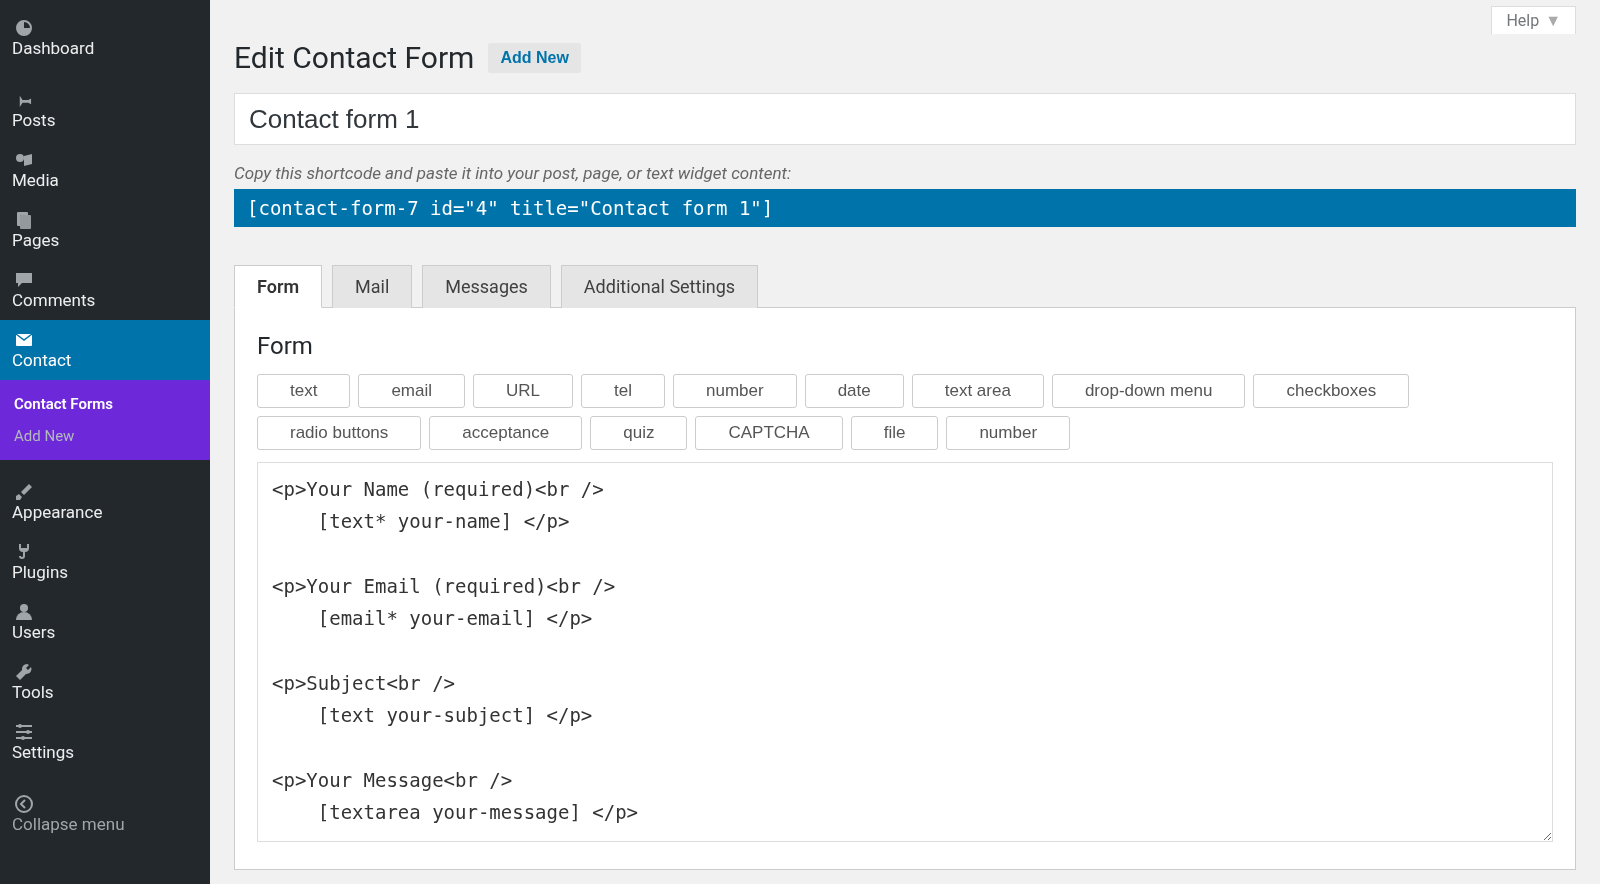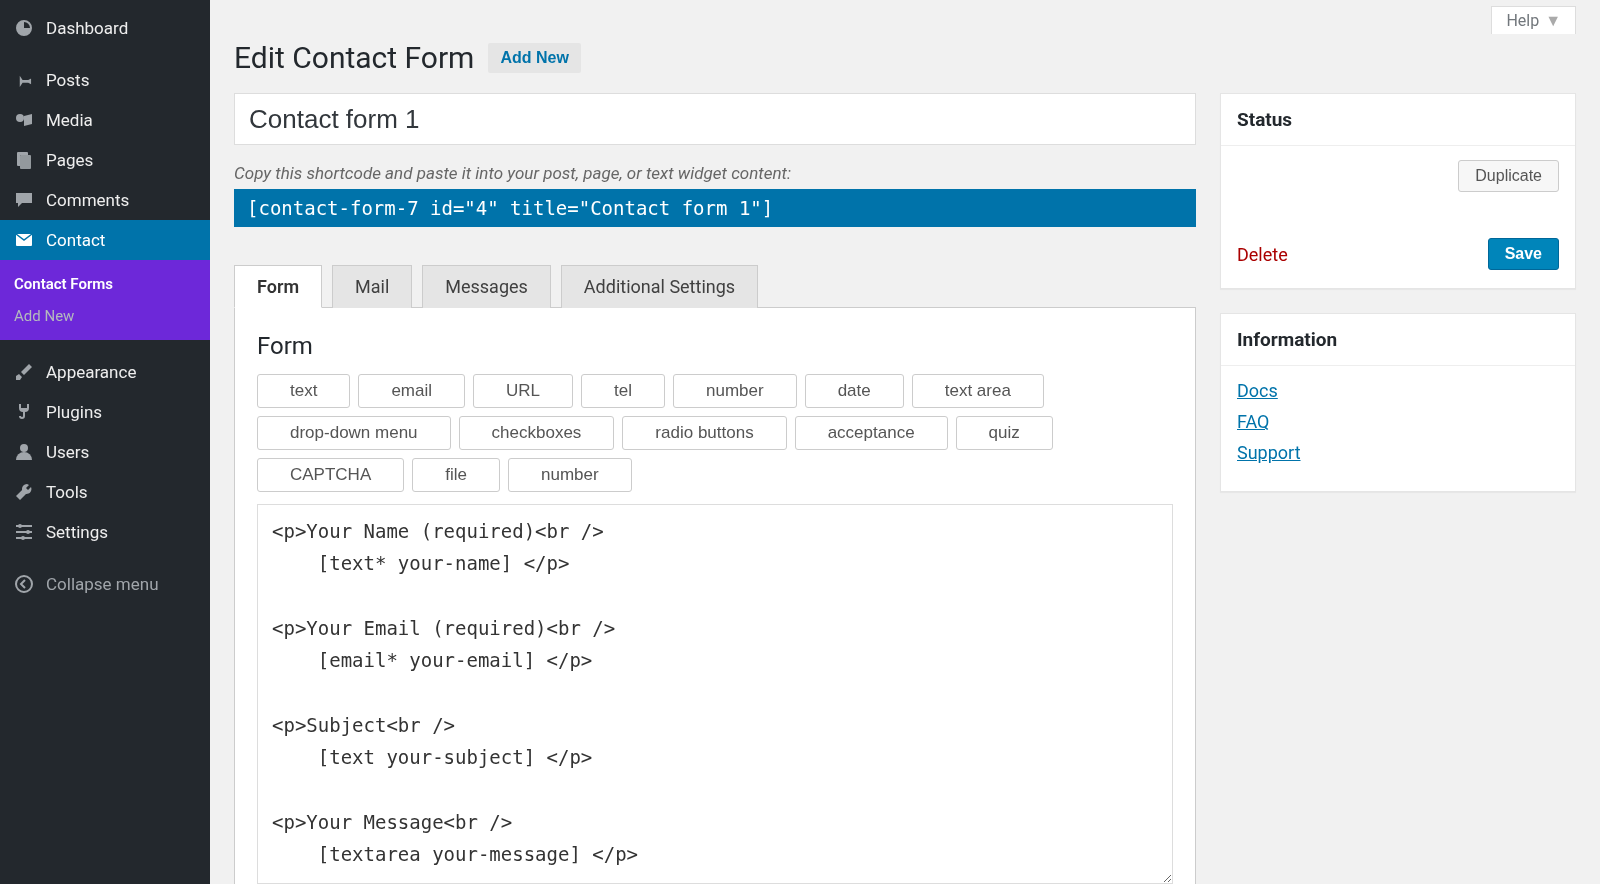--- a/index.html
+++ b/index.html
@@ -23,20 +23,21 @@
       padding-top: 8px;
     }
     .menu-item {
       display: flex;
       align-items: flex-start;
       padding: 10px 12px;
       color: #eee;
       font-size: 17px;
       cursor: pointer;
       position: relative;
+      flex-direction: column;
     }
     .menu-item .mi-icon { width: 24px; display:flex; align-items:center; justify-content:center; margin-right: 10px; color:#a0a5aa; }
     .menu-item.current { background:#0073aa; color:#fff; }
     .menu-item.current .mi-icon { color:#fff; }
     .menu-item.current::after {
       content:""; position:absolute; right:-10px; top:50%; transform:translateY(-50%);
       border:10px solid transparent; border-right-color:#f1f1f1;
     }
     .submenu { background:#6d28d9; padding: 8px 0; }
     .submenu-item { padding:7px 14px; font-size:15px; color:#b4b9be; cursor:pointer; }
@@ -280,37 +281,14 @@
     [text your-subject] &lt;/p&gt;
 
 &lt;p&gt;Your Message&lt;br /&gt;
     [textarea your-message] &lt;/p&gt;
 
 &lt;p&gt;[submit "Send"]&lt;/p&gt;</textarea>
         </div>
       </div>
     </div>
 
-    <div class="col-side">
-      <div class="postbox">
-        <h3>Status</h3>
-        <div class="postbox-inner">
-          <div class="dup-row">
-            <button class="btn btn-default">Duplicate</button>
-          </div>
-          <div class="delsave-row">
-            <a class="delete-link">Delete</a>
-            <button class="btn btn-primary">Save</button>
-          </div>
-        </div>
-      </div>
-
-      <div class="postbox">
-        <h3>Information</h3>
-        <div class="postbox-inner">
-          <a class="info-link">Docs</a>
-          <a class="info-link">FAQ</a>
-          <a class="info-link">Support</a>
-        </div>
-      </div>
-    </div>
   </div>
 </div>
 
 </body></html>

